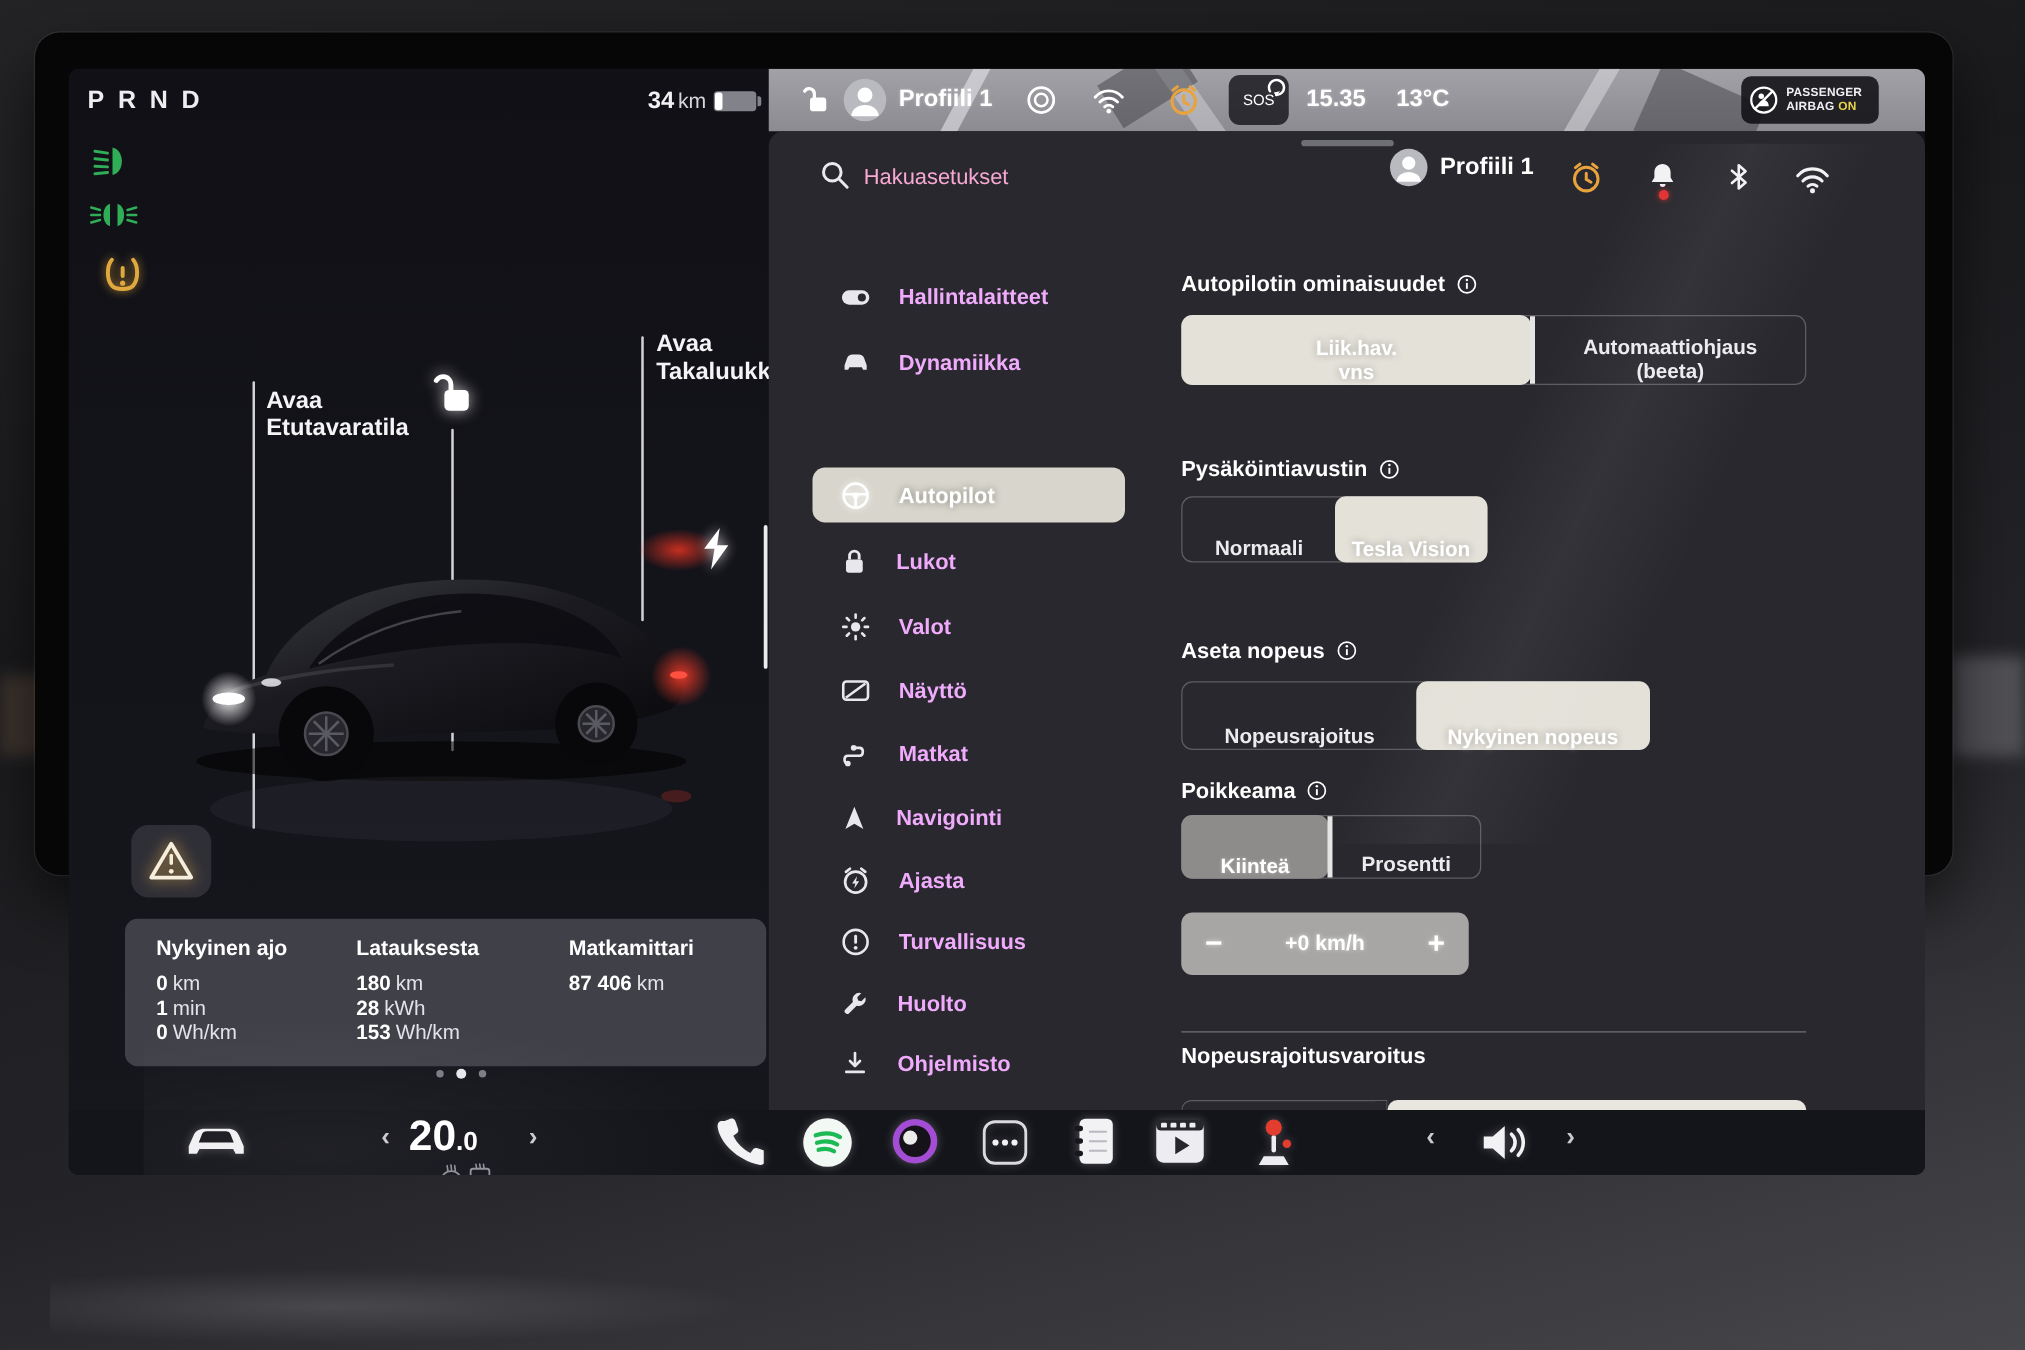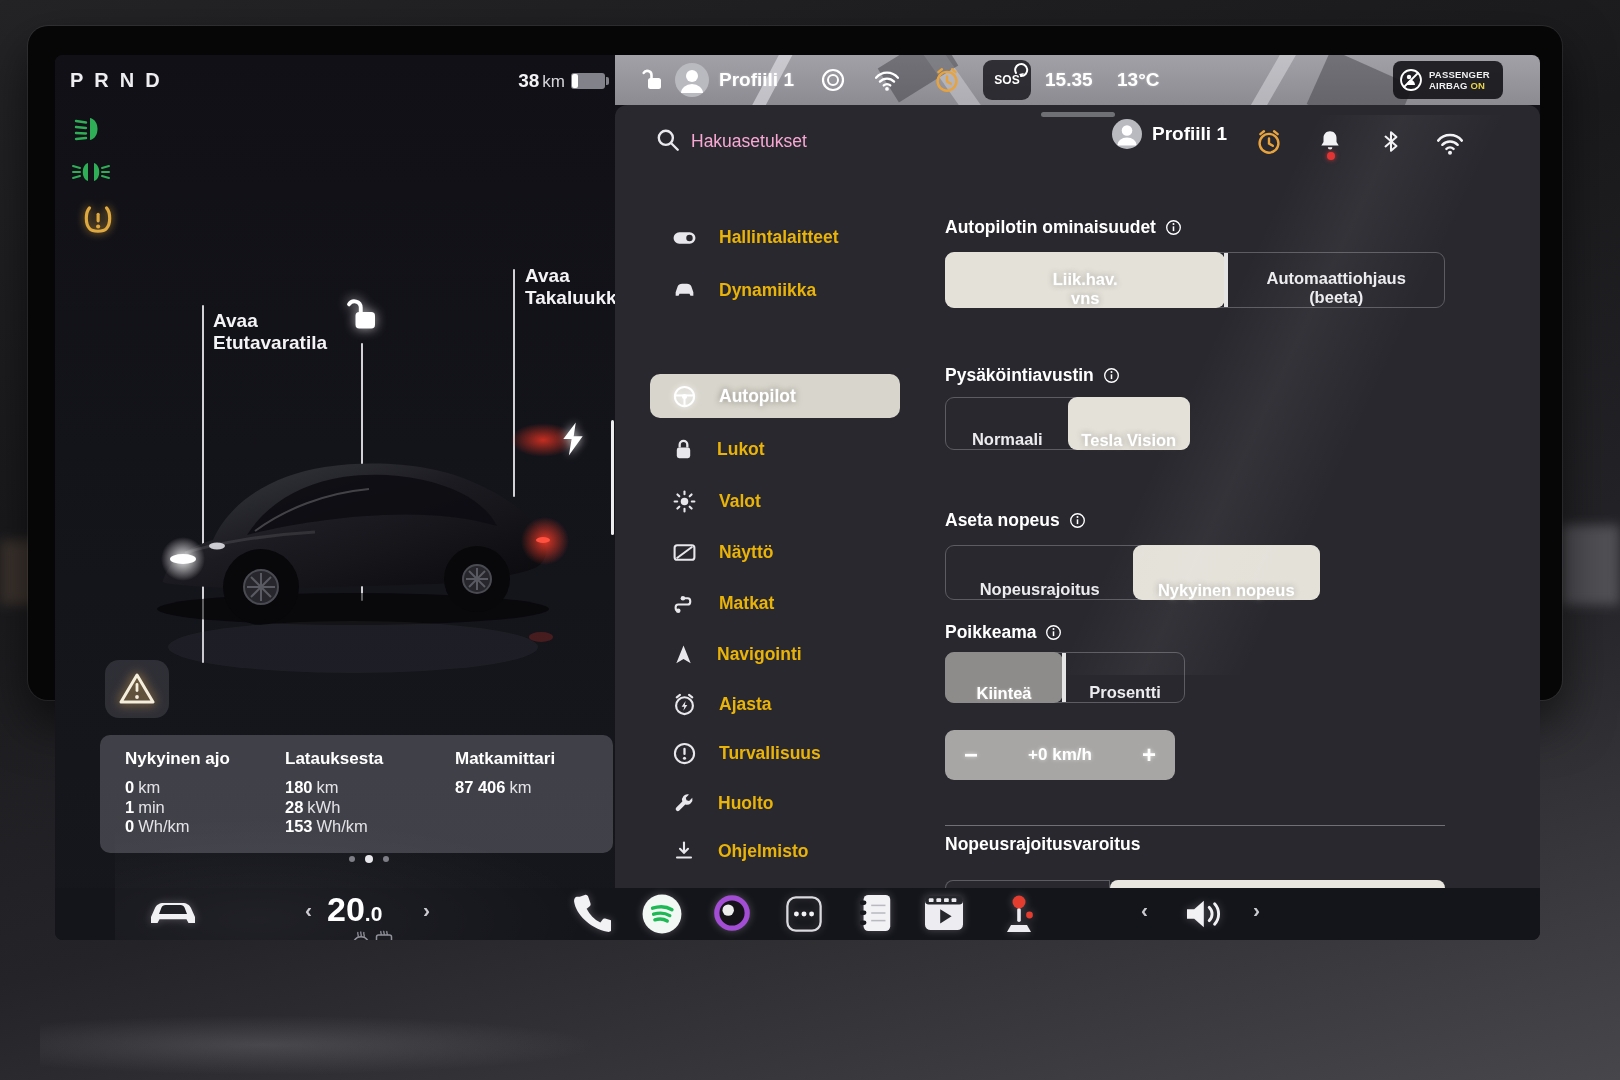--- a/index.html
+++ b/index.html
@@ -49,21 +49,21 @@
   .airbag{position:absolute;left:778px;top:6px;width:110px;height:38px;border-radius:8px;background:rgba(16,16,20,.88);display:flex;align-items:center;gap:6px;padding:0 6px;box-sizing:border-box;}
   .airbag .txt{font-size:9.5px;font-weight:700;line-height:11.5px;color:#f0f0f2;letter-spacing:.2px;}
   .airbag .on{color:#e9d34b;}
   
   .panel{position:absolute;left:560px;top:50px;width:925px;height:783px;background:#28282e;border-radius:12px 12px 0 0;overflow:hidden;}
   .handle{position:absolute;left:426px;top:7px;width:74px;height:5px;border-radius:3px;background:#6f6f76;}
   .search-ph{position:absolute;left:76px;top:26px;font-size:17.5px;color:#f9a8d4;}
   .mini-profile{position:absolute;left:497px;top:14px;display:flex;align-items:center;gap:10px;color:#fff;font-size:19px;font-weight:700;}
   .avatar{border-radius:50%;background:#b9b9c0;display:flex;align-items:flex-end;justify-content:center;overflow:hidden;}
   .reddot{position:absolute;left:712px;top:47px;width:8px;height:8px;border-radius:50%;background:#e03131;box-shadow:0 0 5px rgba(224,49,49,.8);}
-  .side-item{position:absolute;left:35px;width:250px;height:44px;display:flex;align-items:center;gap:22px;padding-left:22px;box-sizing:border-box;color:#eab308;font-size:17.5px;font-weight:700;}
+  .side-item{position:absolute;left:35px;width:250px;height:44px;display:flex;align-items:center;gap:22px;padding-left:22px;box-sizing:border-box;color:#f0abfc;font-size:17.5px;font-weight:700;}
   .side-item svg{flex:0 0 auto;}
   .side-item.sel{background:#d8d5cc;border-radius:10px;color:#fff;text-shadow:0 0 6px rgba(120,118,108,.95),0 0 2px #fff;}
   .side-item.sel svg{filter:drop-shadow(0 0 3px rgba(255,255,255,.9));}
   .sec-title{position:absolute;left:330px;display:flex;align-items:center;gap:9px;color:#fff;font-size:17.5px;font-weight:700;}
   .seg-group{position:absolute;left:330px;display:flex;border:1px solid #5c5c62;border-radius:9px;box-sizing:border-box;}
   .seg{display:flex;flex-direction:column;align-items:center;justify-content:flex-end;color:#ececeF;font-size:16.5px;font-weight:700;line-height:19px;text-align:center;}
   .seg + .seg{border-left:4px solid #e5e5e5;}
   .seg.sel{background:#e4e1d9;border-radius:9px;margin:-1px;color:#fff;
     text-shadow:0 0 6px rgba(150,148,138,.95),0 0 2px #fff;border-left:none;}
   .seg.selgray{background:#8e8c8a;border-radius:9px;margin:-1px;color:#fff;border-left:none;text-shadow:0 0 3px rgba(255,255,255,.4);}
@@ -90,21 +90,21 @@
 <div class="dash-left"></div>
 <div class="dash-right"></div>
 <div class="floor-glow"></div>
 
 <div class="device">
 <div class="screen">
 
   <div class="cluster">
     <div class="gear">PRND</div>
     <div class="range">
-      <span>38</span><span class="unit">km</span>
+      <span>34</span><span class="unit">km</span>
     </div>
     <div class="batt"></div>
 
     <svg class="tell" style="left:18px;top:60px" width="36" height="28" viewBox="0 0 36 28">
       <path d="M17 3 C27 5 27 23 17 25 Z" fill="#2fae57"></path>
       <g stroke="#2fae57" stroke-width="2.4" stroke-linecap="round">
         <line x1="3" y1="6" x2="13" y2="7.5"></line>
             <line x1="3" y1="12" x2="13" y2="13"></line>
         <line x1="3" y1="18" x2="13" y2="18.5"></line>
             <line x1="3" y1="24" x2="13" y2="23"></line>
@@ -277,21 +277,21 @@
     <div class="sb-item" style="left:318px">
       <svg width="28" height="28" viewBox="0 0 22 22">
         <g stroke="#e8a33d" stroke-width="1.9" fill="none" stroke-linecap="round">
           <circle cx="11" cy="12" r="7.4"></circle>
               <path d="M11 8.3 v3.9 l3 1.8"></path>
           <path d="M4.2 4.8 L7 2.6 M17.8 4.8 L15 2.6"></path>
         </g>
       </svg>
     </div>
     <div class="sos-badge">
-      <span style="font-size:12px;font-weight:700;color:#fff">SOS</span>
+      <span style="font-size:12px;font-weight:400;color:#fff">SOS</span>
       <svg width="16" height="16" viewBox="0 0 16 16" style="position:absolute;right:2px;top:2px">
         <path d="M3 11 a6 6 0 1 1 5 3" stroke="#fff" stroke-width="2" fill="none" stroke-linecap="round"></path>
         <polygon points="6,12 11,11 8,15" fill="#fff"></polygon>
       </svg>
     </div>
     <div class="sb-item" style="left:430px">
       <span class="sb-text">15.35</span>
     </div>
     <div class="sb-item" style="left:502px">
       <span class="sb-text">13°C</span>

